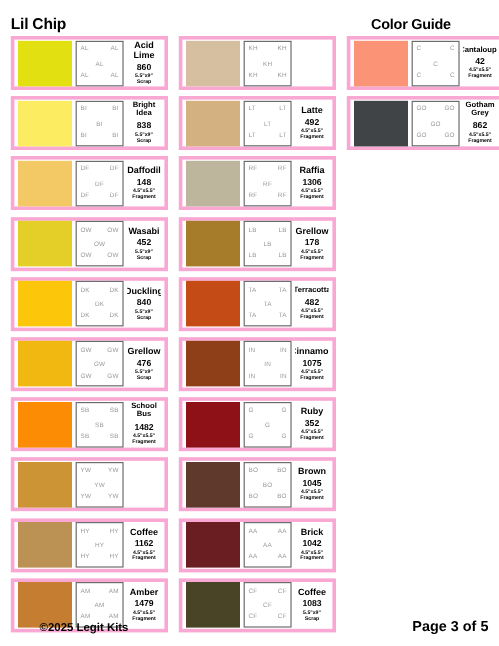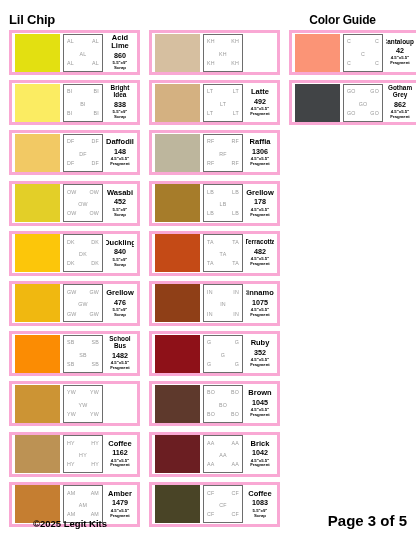--- a/index.html
+++ b/index.html
@@ -67,21 +67,21 @@
   .c-name.small { font-size: 6.4px; }
   .c-num  { font-size: 7.2px; font-weight: bold; margin-top: 1.5px; line-height: 1; }
   .c-size { font-size: 4.3px; font-weight: bold; margin-top: 2.2px; line-height: 1.15; }
   .c-type { font-size: 4.3px; font-weight: bold; line-height: 1.15; }
 
   .footer {
     position: absolute; left: 9px; right: 9px; bottom: 9px;
     display: flex; justify-content: space-between; align-items: flex-end; padding-left: 24px;
   }
   .copyright { font-size: 9.5px; font-weight: bold; }
-  .pagenum { font-size: 15px; font-weight: bold; }
+  .pagenum { font-size: 12px; font-weight: bold; }
 </style>
 </head>
 <body>
 
 <div class="page">
 
   <div class="heading-row">
     <div class="title">Lil Chip</div>
     <div class="guide-title">Color Guide</div>
   </div>

